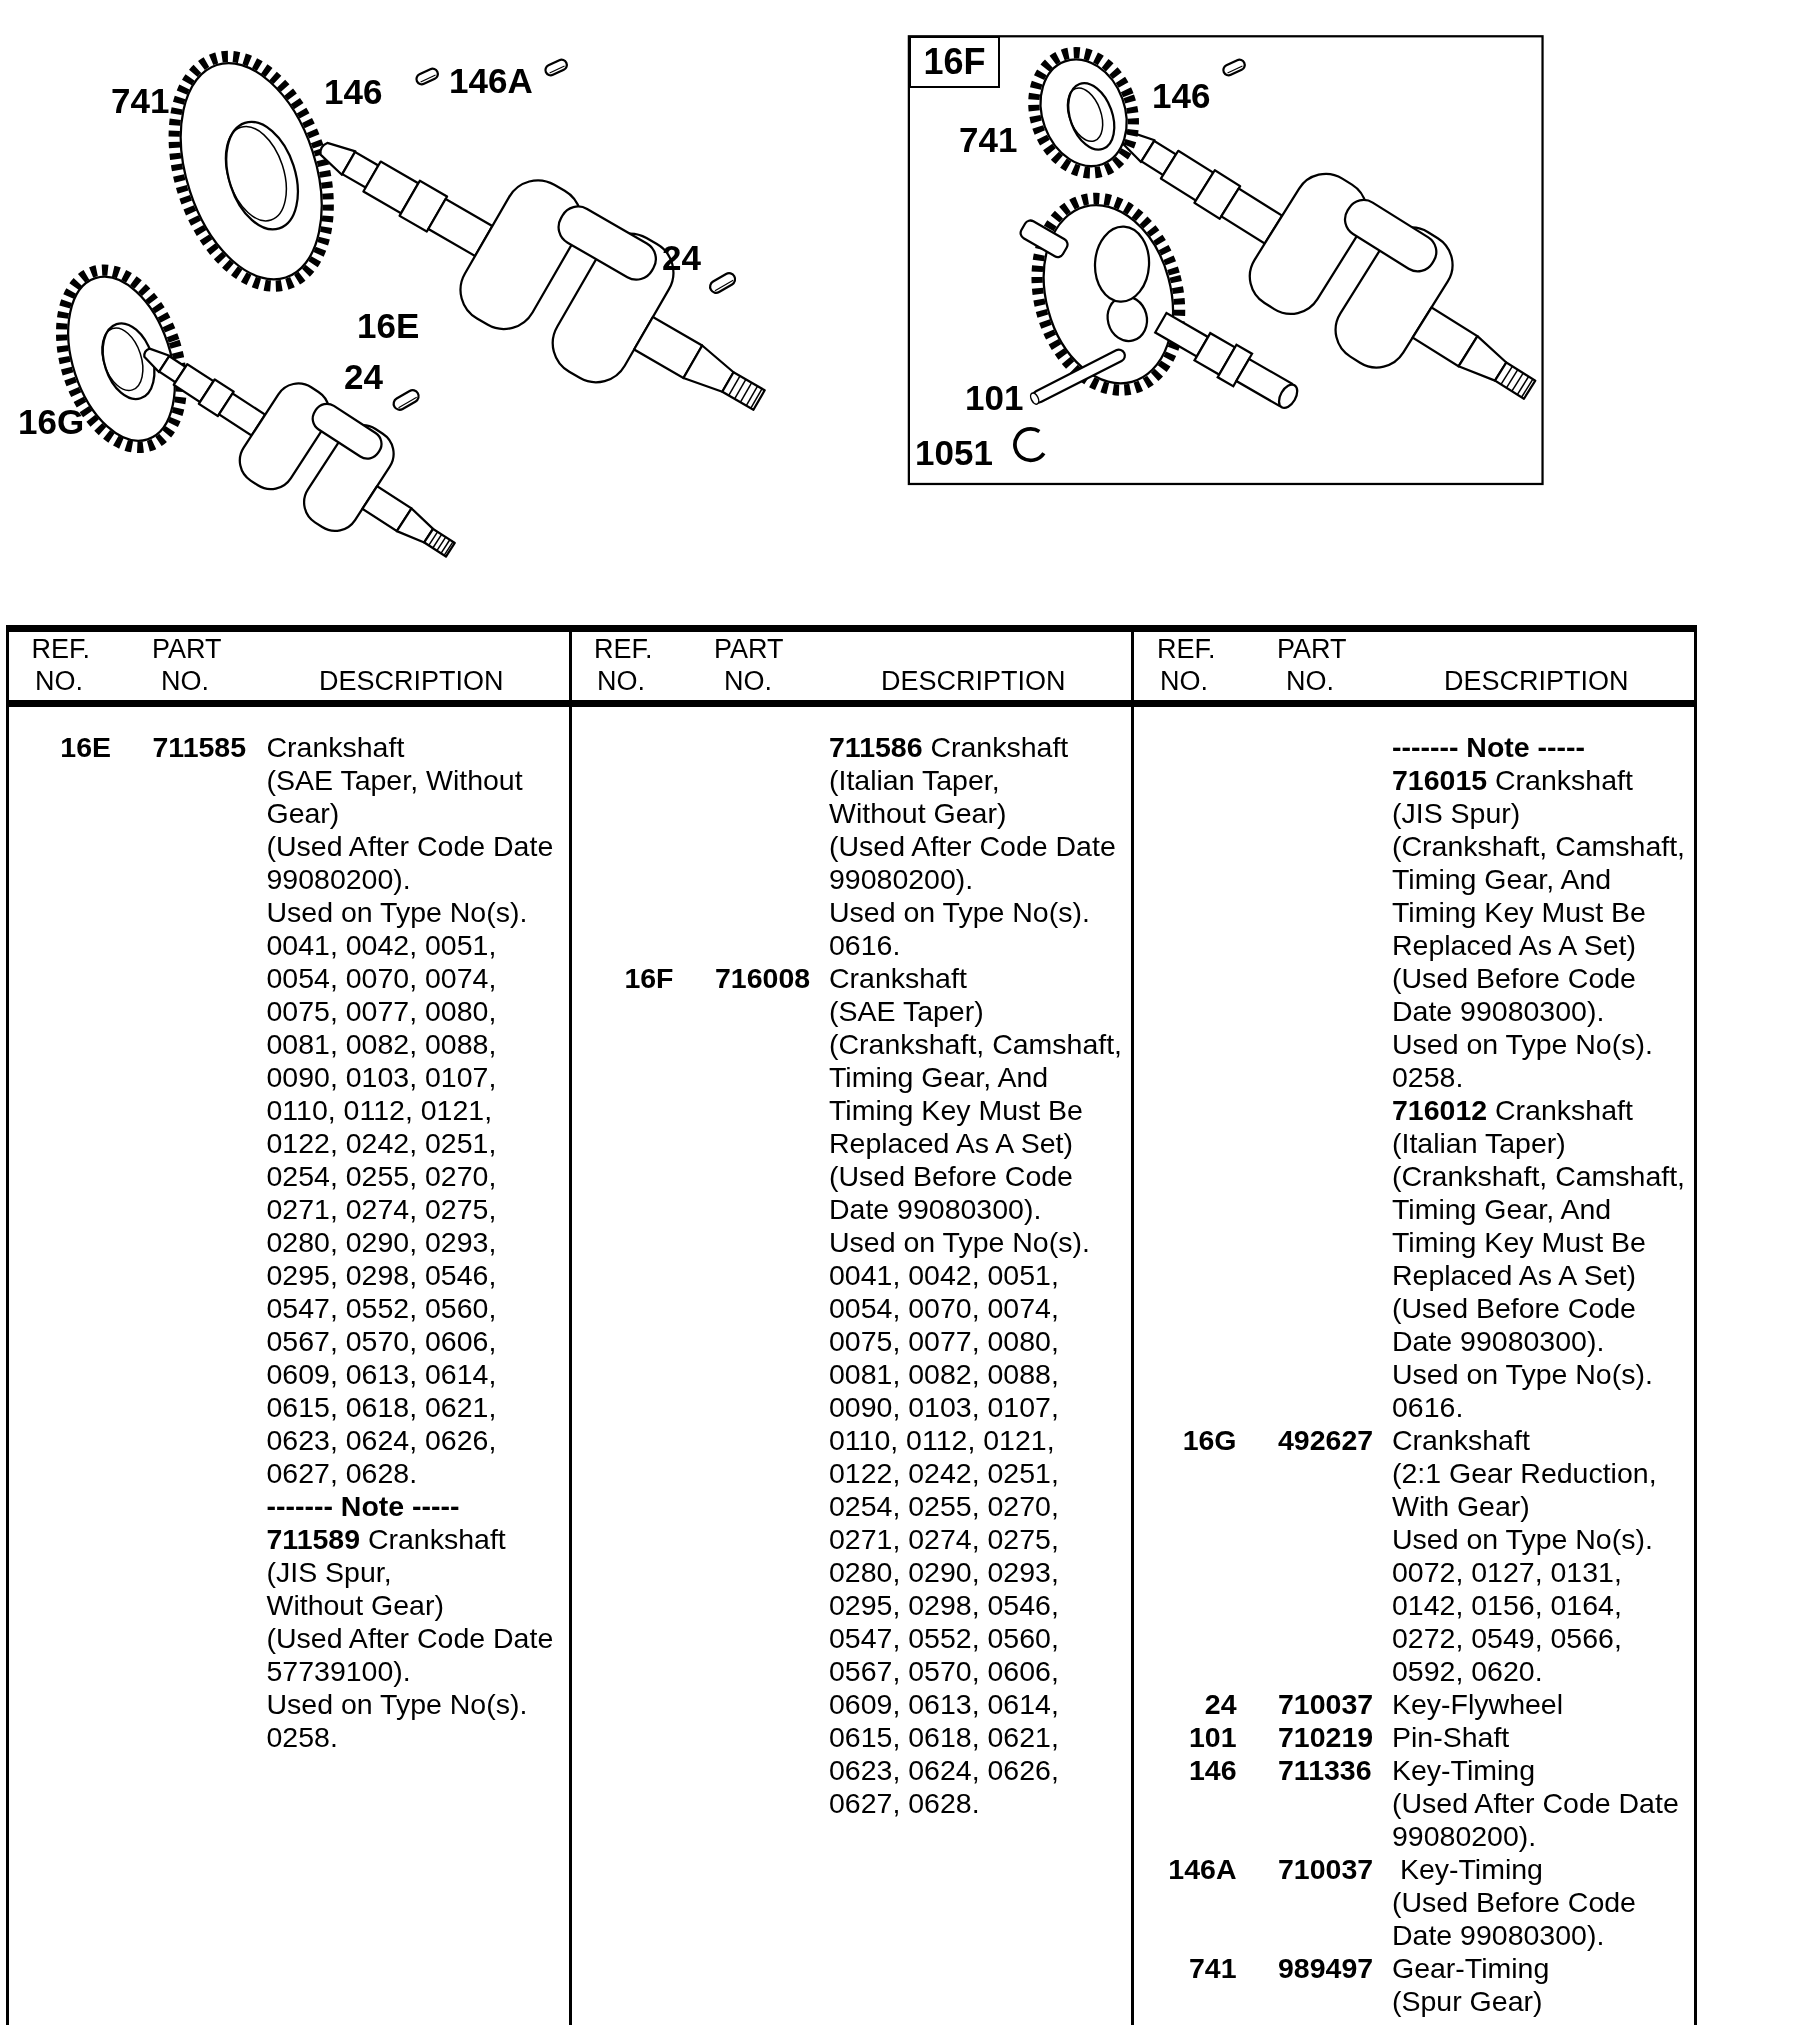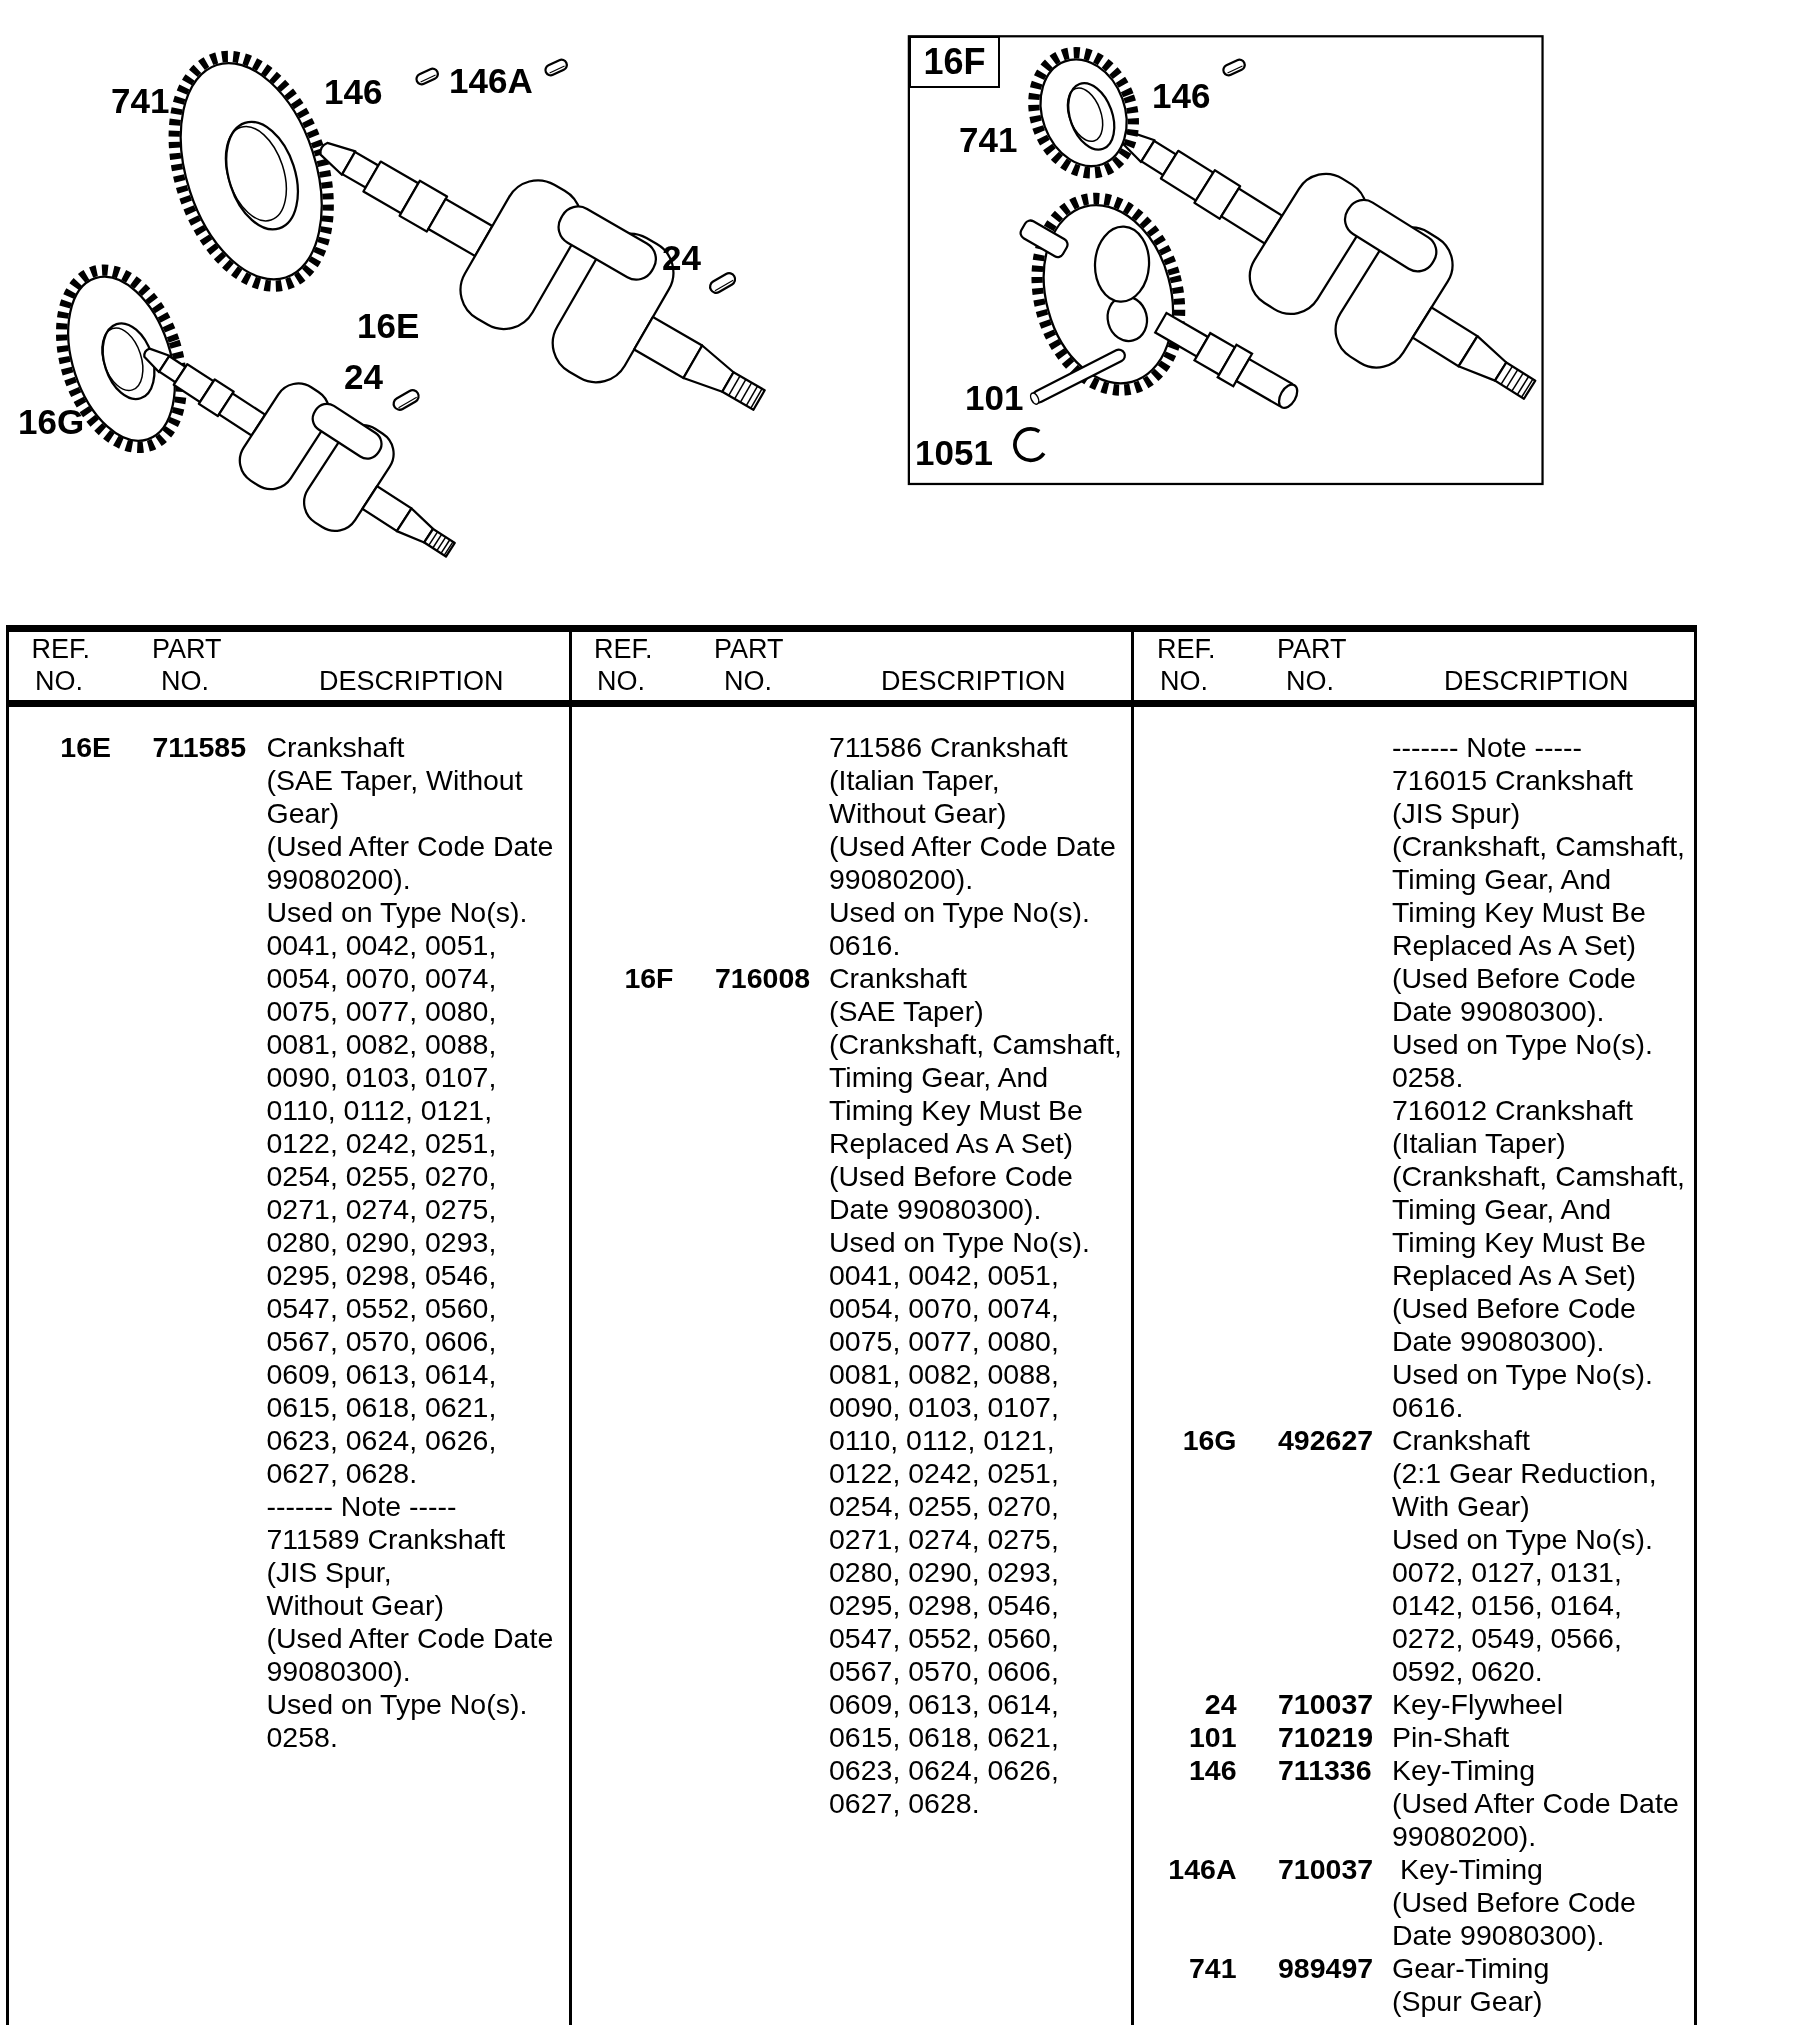--- a/index.html
+++ b/index.html
@@ -12,21 +12,21 @@
        border:2.3px solid #000;display:flex;align-items:center;justify-content:center;
        font-weight:bold;font-size:36px;background:#fff;}
   
   .hline{position:absolute;background:#000;height:6.8px;left:6px;width:1691px;}
   .vline{position:absolute;background:#000;width:3px;top:625px;height:1400px;}
   .hdr{position:absolute;font-size:27px;line-height:1;white-space:pre;}
   .line{position:absolute;height:33px;font-size:28.5px;line-height:33px;white-space:pre;}
   .cell-ref{position:absolute;left:19.5px;width:84px;text-align:right;font-weight:bold;}
   .cell-part{position:absolute;left:145px;font-weight:bold;}
   .cell-desc{position:absolute;left:259px;}
-  .b{font-weight:normal;}
+  .b{font-weight:bold;}
 </style>
 </head>
 <body>
 
 <div class="page">
 
   <svg id="diagram-svg" width="1811" height="623" viewBox="0 0 2415 830">
       <rect x="1212" y="48" width="845" height="597" fill="none" stroke="#000" stroke-width="3"></rect>
       <g transform="rotate(-18 335 228)">
         <ellipse cx="335" cy="228" rx="95" ry="158" fill="none" stroke="#000" stroke-width="15" stroke-dasharray="8 7"></ellipse>
@@ -207,21 +207,21 @@
       <div class="line" style="left: 7.5px; top: 1325px; width: 563px;"><span class="cell-desc">0567, 0570, 0606,</span></div>
       <div class="line" style="left: 7.5px; top: 1358px; width: 563px;"><span class="cell-desc">0609, 0613, 0614,</span></div>
       <div class="line" style="left: 7.5px; top: 1391px; width: 563px;"><span class="cell-desc">0615, 0618, 0621,</span></div>
       <div class="line" style="left: 7.5px; top: 1424px; width: 563px;"><span class="cell-desc">0623, 0624, 0626,</span></div>
       <div class="line" style="left: 7.5px; top: 1457px; width: 563px;"><span class="cell-desc">0627, 0628.</span></div>
       <div class="line" style="left: 7.5px; top: 1490px; width: 563px;"><span class="cell-desc b">------- Note -----</span></div>
       <div class="line" style="left: 7.5px; top: 1523px; width: 563px;"><span class="cell-desc"><span class="b">711589</span> Crankshaft</span></div>
       <div class="line" style="left: 7.5px; top: 1556px; width: 563px;"><span class="cell-desc">(JIS Spur,</span></div>
       <div class="line" style="left: 7.5px; top: 1589px; width: 563px;"><span class="cell-desc">Without Gear)</span></div>
       <div class="line" style="left: 7.5px; top: 1622px; width: 563px;"><span class="cell-desc">(Used After Code Date</span></div>
-      <div class="line" style="left: 7.5px; top: 1655px; width: 563px;"><span class="cell-desc">99080300).</span></div>
+      <div class="line" style="left: 7.5px; top: 1655px; width: 563px;"><span class="cell-desc">57739100).</span></div>
       <div class="line" style="left: 7.5px; top: 1688px; width: 563px;"><span class="cell-desc">Used on Type No(s).</span></div>
       <div class="line" style="left: 7.5px; top: 1721px; width: 563px;"><span class="cell-desc">0258.</span></div>
       <div class="line" style="left: 570px; top: 731px; width: 563px;"><span class="cell-desc"><span class="b">711586</span> Crankshaft</span></div>
       <div class="line" style="left: 570px; top: 764px; width: 563px;"><span class="cell-desc">(Italian Taper,</span></div>
       <div class="line" style="left: 570px; top: 797px; width: 563px;"><span class="cell-desc">Without Gear)</span></div>
       <div class="line" style="left: 570px; top: 830px; width: 563px;"><span class="cell-desc">(Used After Code Date</span></div>
       <div class="line" style="left: 570px; top: 863px; width: 563px;"><span class="cell-desc">99080200).</span></div>
       <div class="line" style="left: 570px; top: 896px; width: 563px;"><span class="cell-desc">Used on Type No(s).</span></div>
       <div class="line" style="left: 570px; top: 929px; width: 563px;"><span class="cell-desc">0616.</span></div>
       <div class="line" style="left: 570px; top: 962px; width: 563px;"><span class="cell-ref">16F</span><span class="cell-part">716008</span><span class="cell-desc">Crankshaft</span></div>

